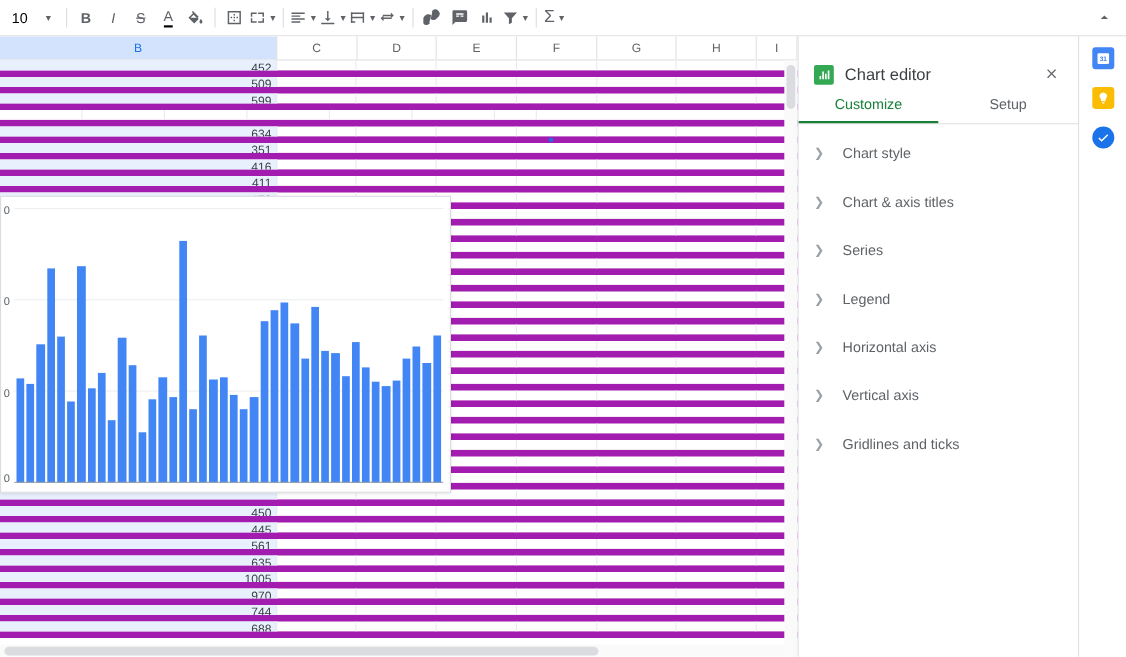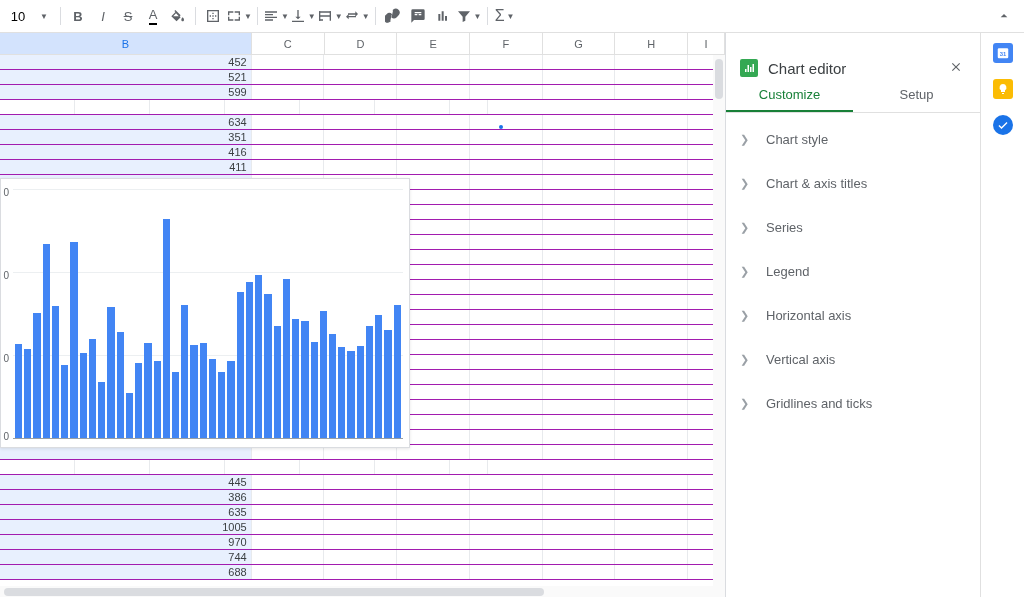--- a/index.html
+++ b/index.html
@@ -10,21 +10,21 @@
 .tdropcaret{font-size:8px;margin-left:2px;color:#5f6368}
 .fontsize{border:none;width:22px;text-align:center;font-size:13px;background:transparent}
 .collapse{position:absolute;right:8px}
 .main{display:flex;height:calc(100% - 32px)}
 .sheet-area{flex:1;position:relative;overflow:hidden}
 .colhdrs{display:flex;height:22px;border-bottom:1px solid #e0e0e0;background:#fff;position:relative}
 .colhdr{border-right:1px solid #e0e0e0;text-align:center;line-height:22px;color:#5f6368;font-size:11px}
 .colhdr.sel{background:#d3e3fd;color:#1a73e8}
 .colB{width:260px}.colC,.colD,.colE,.colF,.colG,.colH{width:75px}.colI{width:38px}
 .rows{position:relative}
-.row{display:flex;height:15px;border-bottom:1px solid #a21caf}
+.row{display:flex;height:15px;border-bottom:6px solid #a21caf}
 .cell{border-right:1px solid #e8eaed;padding-right:4px;font-size:11px;line-height:15px;overflow:hidden;white-space:nowrap}
 .cellB{width:260px;text-align:right;background:#e8f0fe}
 .cellC,.cellD,.cellE,.cellF,.cellG,.cellH{width:75px}
 .cellI{width:38px}
 .sel-dot{position:absolute;width:4px;height:4px;background:#1a73e8;border-radius:50%}
 .chart-box{position:absolute;left:0;top:145px;width:410px;height:270px;background:#fff;border:1px solid #dadce0;box-shadow:0 1px 3px rgba(0,0,0,.1)}
 .chart-yaxis{position:absolute;left:0;top:8px;bottom:8px;width:10px;font-size:10px;color:#5f6368}
 .chart-ylabel{position:absolute;right:2px;transform:translateY(-50%)}
 .chart-plot{position:absolute;left:12px;right:6px;top:8px;bottom:8px}
 .chart-base{position:absolute;left:0;right:0;bottom:0;height:1px;background:#9aa0a6}
@@ -161,21 +161,21 @@
           <div class="cell cellB">452</div>
           <div class="cell cellC"></div>
           <div class="cell cellD"></div>
           <div class="cell cellE"></div>
           <div class="cell cellF"></div>
           <div class="cell cellG"></div>
           <div class="cell cellH"></div>
           <div class="cell cellI"></div>
         </div>
         <div class="row">
-          <div class="cell cellB">521</div>
+          <div class="cell cellB">509</div>
           <div class="cell cellC"></div>
           <div class="cell cellD"></div>
           <div class="cell cellE"></div>
           <div class="cell cellF"></div>
           <div class="cell cellG"></div>
           <div class="cell cellH"></div>
           <div class="cell cellI"></div>
         </div>
         <div class="row">
           <div class="cell cellB">599</div>
@@ -420,40 +420,41 @@
           <div class="cell cellB"></div>
           <div class="cell cellC"></div>
           <div class="cell cellD"></div>
           <div class="cell cellE"></div>
           <div class="cell cellF"></div>
           <div class="cell cellG"></div>
           <div class="cell cellH"></div>
           <div class="cell cellI"></div>
         </div>
         <div class="row">
+          <div class="cell cellB">450</div>
           <div class="cell cellC"></div>
           <div class="cell cellD"></div>
           <div class="cell cellE"></div>
           <div class="cell cellF"></div>
           <div class="cell cellG"></div>
           <div class="cell cellH"></div>
           <div class="cell cellI"></div>
         </div>
         <div class="row">
           <div class="cell cellB">445</div>
           <div class="cell cellC"></div>
           <div class="cell cellD"></div>
           <div class="cell cellE"></div>
           <div class="cell cellF"></div>
           <div class="cell cellG"></div>
           <div class="cell cellH"></div>
           <div class="cell cellI"></div>
         </div>
         <div class="row">
-          <div class="cell cellB">386</div>
+          <div class="cell cellB">561</div>
           <div class="cell cellC"></div>
           <div class="cell cellD"></div>
           <div class="cell cellE"></div>
           <div class="cell cellF"></div>
           <div class="cell cellG"></div>
           <div class="cell cellH"></div>
           <div class="cell cellI"></div>
         </div>
         <div class="row">
           <div class="cell cellB">635</div>

